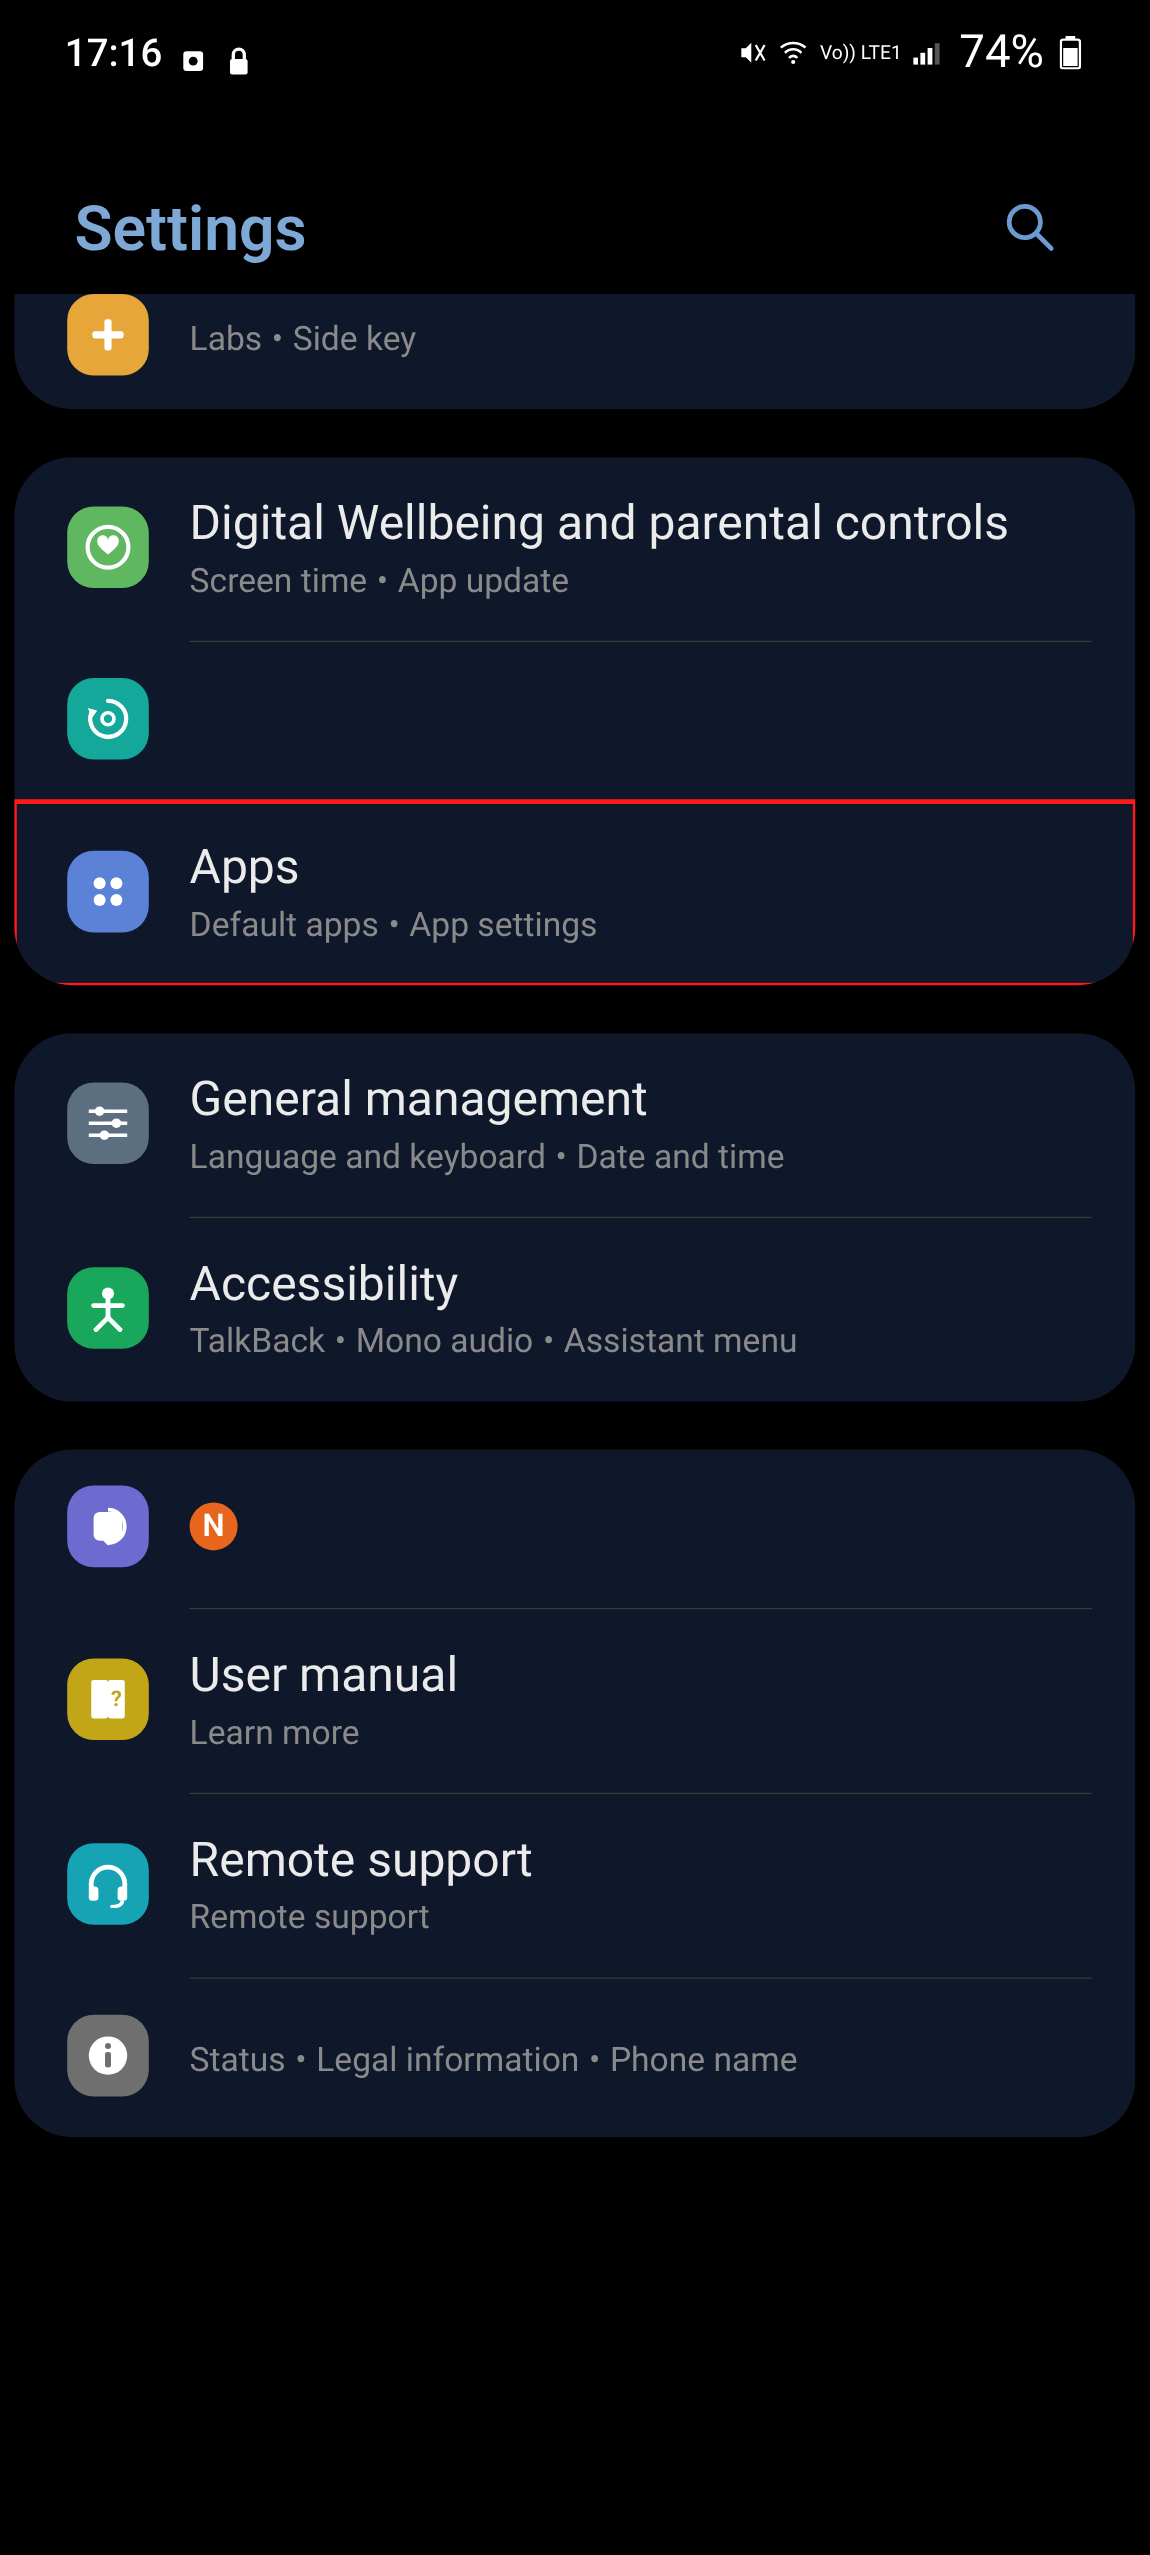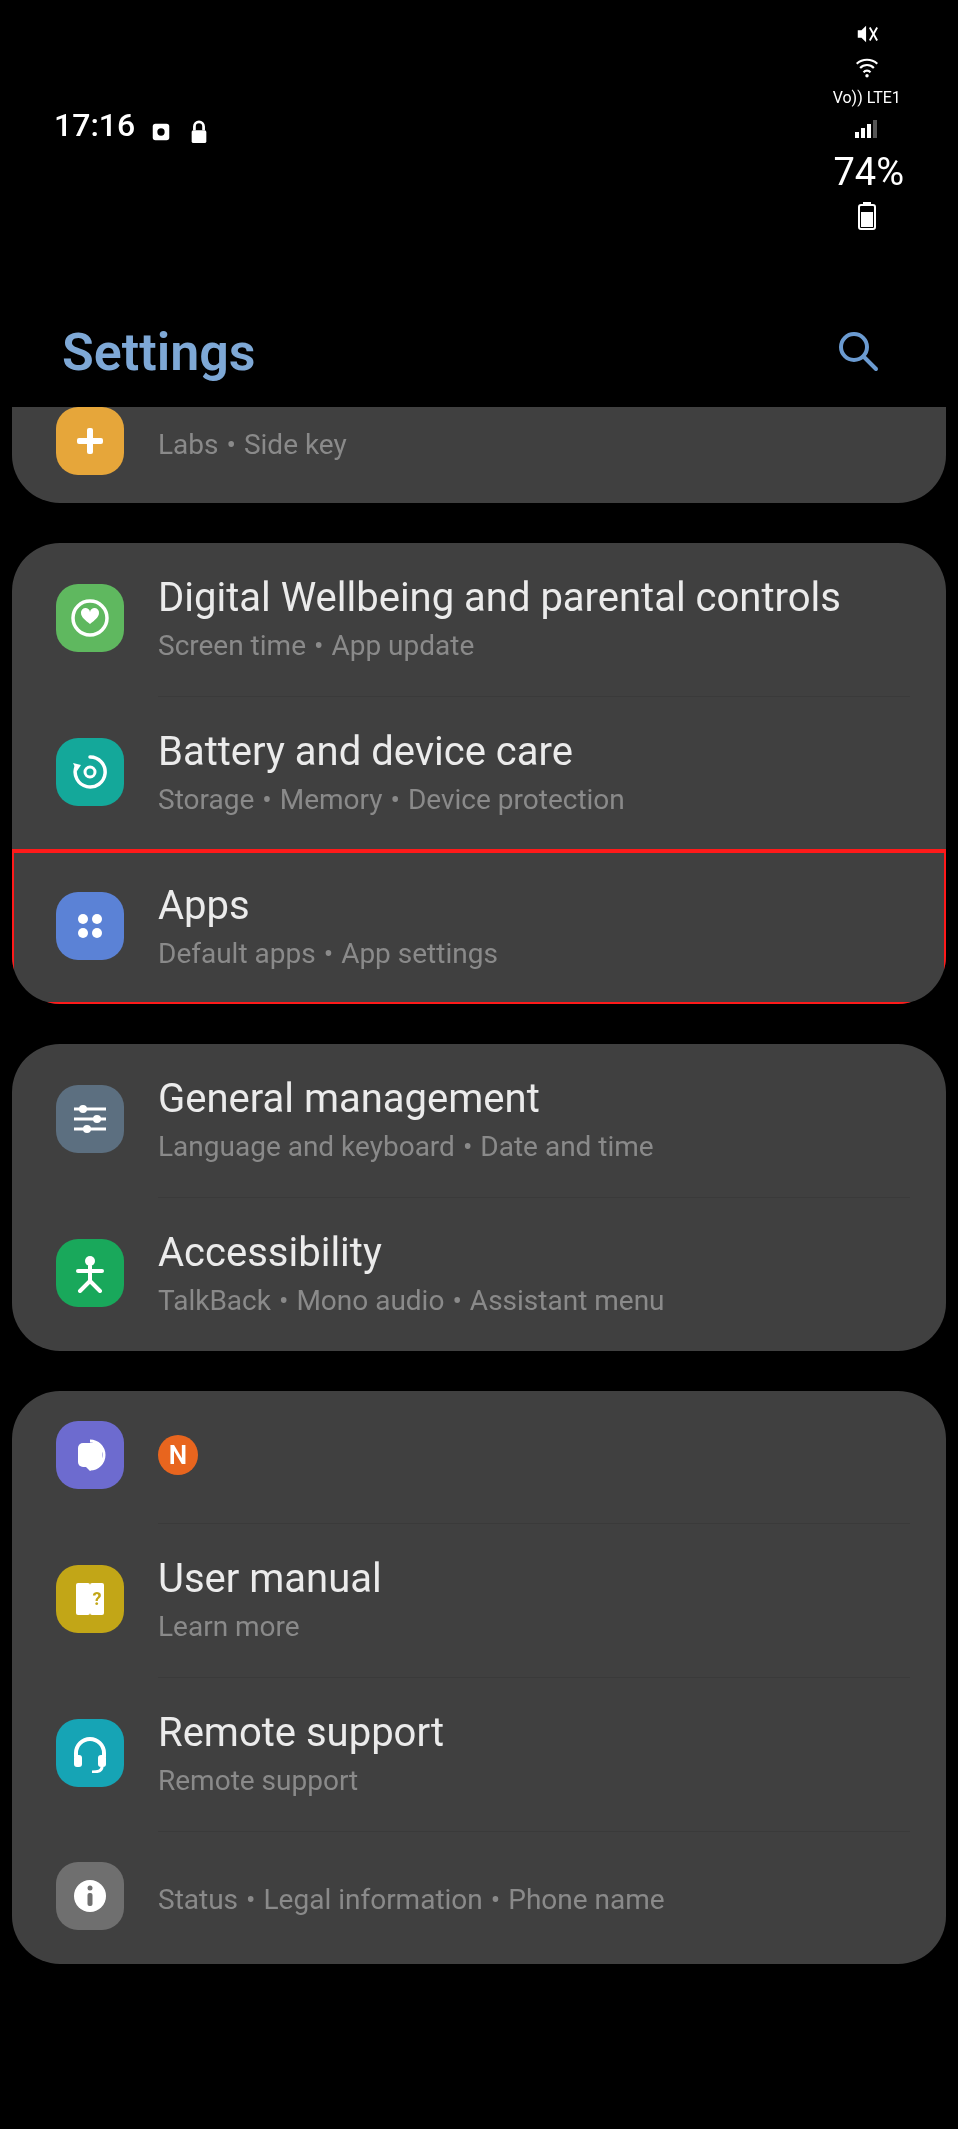--- a/index.html
+++ b/index.html
@@ -13,40 +13,40 @@
   }
   .status-bar {
     display: flex;
     justify-content: space-between;
     align-items: center;
     padding: 22px 54px 14px 54px;
     font-size: 30px;
     color: #fff;
   }
   .status-left { display: flex; align-items: flex-end; gap: 14px; }
-  .status-right { display: flex; align-items: center; gap: 10px; flex-direction: column; }
+  .status-right { display: flex; align-items: center; gap: 10px; }
   .status-clock { font-weight: 500; font-size: 32px;}
   .status-icon { width: 24px; height: 24px; display:inline-flex; align-items:center; justify-content:center; }
   .header {
     display: flex;
     justify-content: space-between;
     align-items: center;
     padding: 80px 76px 30px 62px;
   }
   .header-title {
     color: #7ea8d6;
     font-size: 52px;
     font-weight: 600;
   }
   .search-btn {
     background: none; border: none; cursor: pointer;
   }
   .content { padding: 0 12px; }
   .group {
-    background: #404040;
+    background: #0f172a;
     border-radius: 48px;
     margin-bottom: 40px;
     padding: 0;
     overflow: hidden;
   }
   .group.clipped-top {
     border-radius: 0 0 48px 48px;
     margin-top: -6px;
   }
   .row {
@@ -202,24 +202,20 @@
       </div>
       <div class="divider"></div>
       <div class="row">
         <div class="row-icon" style="background: rgb(20, 168, 154);">
           <svg width="42" height="42" viewBox="0 0 42 42">
             <path d="M21 6 a15 15 0 1 1 -14 10" fill="none" stroke="#fff" stroke-width="3.5" stroke-linecap="round"></path>
             <circle cx="21" cy="21" r="5" fill="none" stroke="#fff" stroke-width="3"></circle>
             <polygon points="4,12 12,14 8,20" fill="#fff"></polygon>
           </svg>
         </div>
-        <div class="row-text">
-          <div class="row-title">Battery and device care</div>
-          <div class="row-sub"><span>Storage</span><span class="dot">•</span><span>Memory</span><span class="dot">•</span><span>Device protection</span></div>
-        </div>
       </div>
       <div class="divider"></div>
       <div class="row highlight-box">
         <div class="row-icon" style="background: rgb(91, 130, 214);">
           <svg width="38" height="38" viewBox="0 0 38 38">
             <circle cx="12" cy="12" r="5" fill="#fff"></circle>
             <circle cx="26" cy="12" r="5" fill="#fff"></circle>
             <circle cx="12" cy="26" r="5" fill="#fff"></circle>
             <circle cx="26" cy="26" r="5" fill="#fff"></circle>
           </svg>

